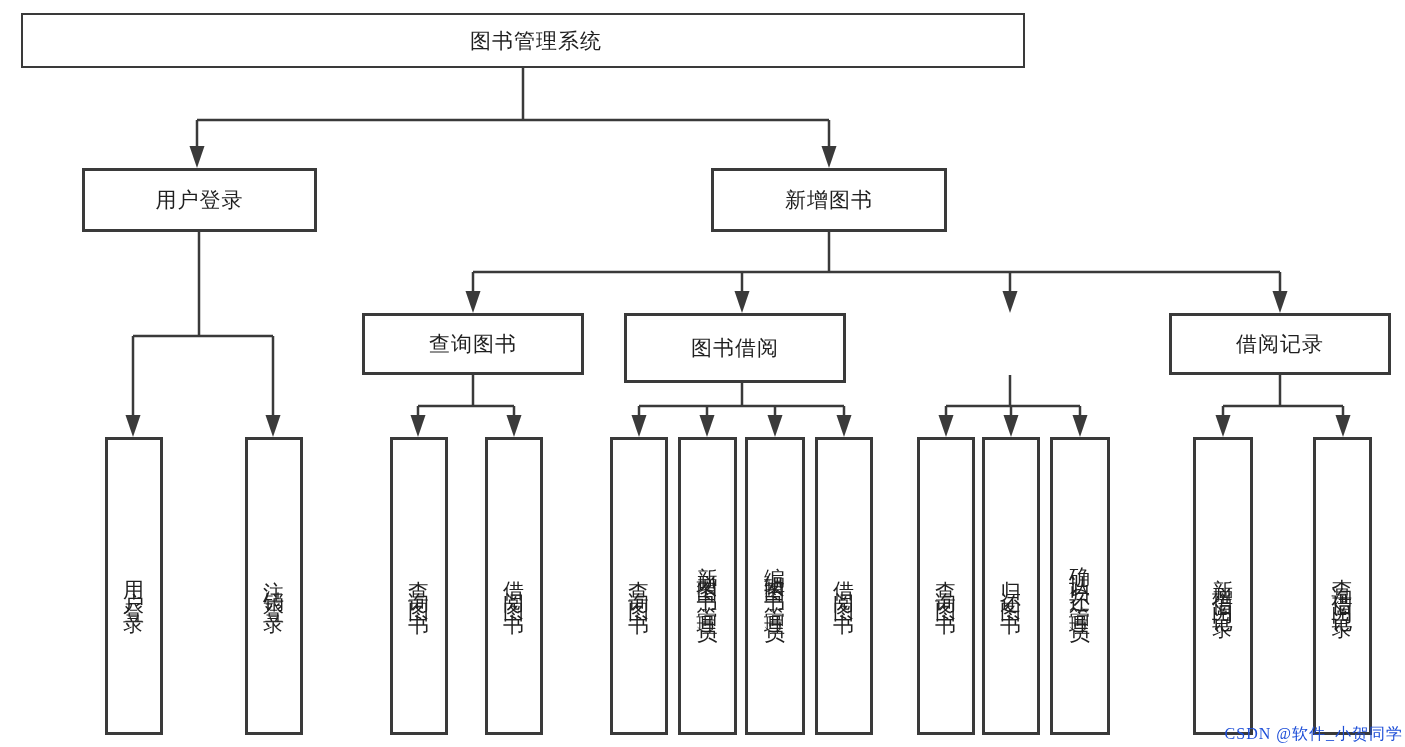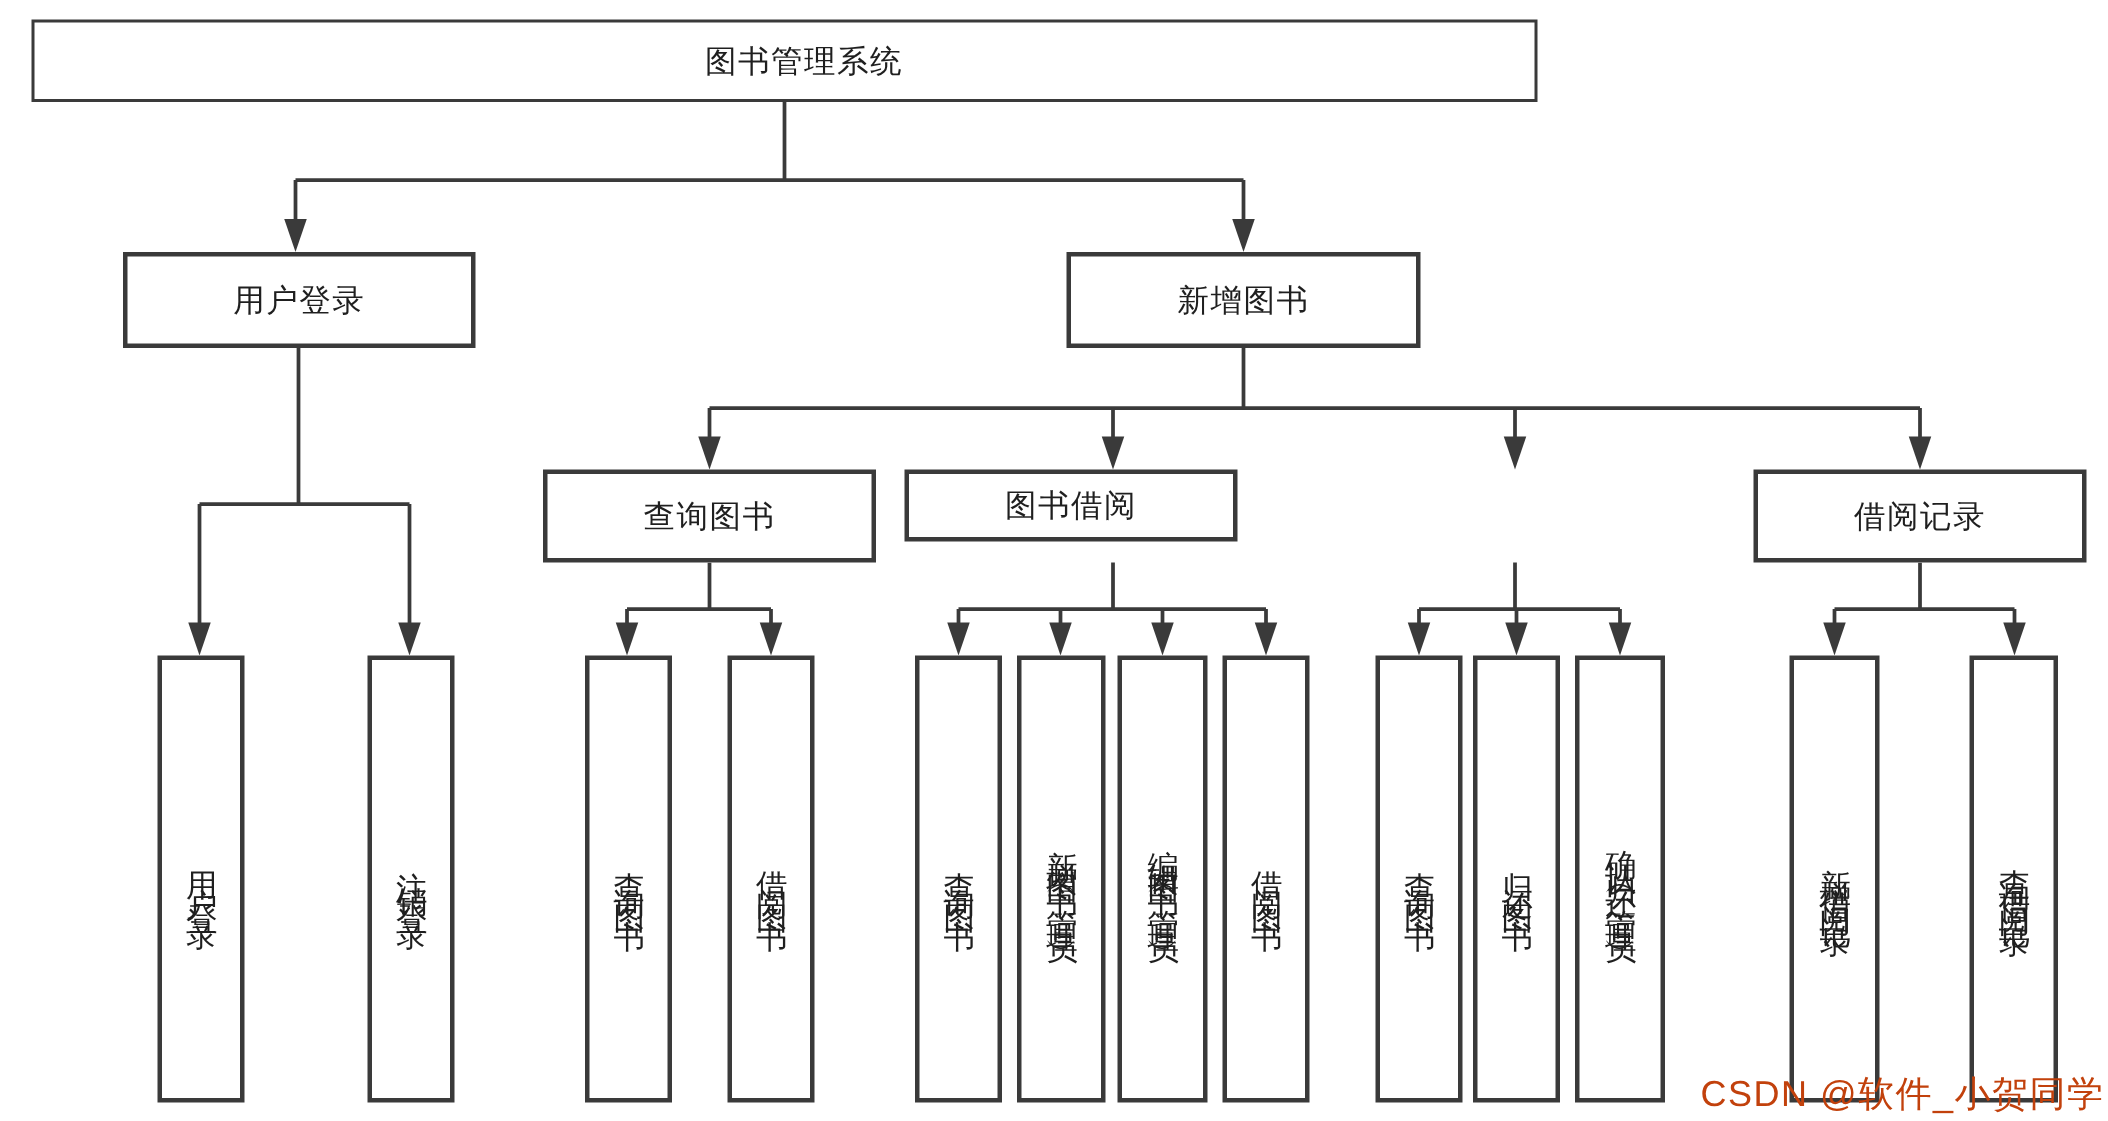--- a/index.html
+++ b/index.html
@@ -50,21 +50,21 @@
     white-space: nowrap;
   }
   .node.leaf.long span {
     letter-spacing: 8px;
   }
   
   #n-user-login   { left: 82px;  top: 168px; width: 235px; height: 64px; }
   #n-book-mgmt    { left: 711px; top: 168px; width: 236px; height: 64px; }
   
   #n-new-book-rec   { left: 362px;  top: 313px; width: 222px; height: 62px; }
-  #n-book-borrow    { left: 603px;  top: 313px; width: 222px; height: 48px; }
+  #n-book-borrow    { left: 624px;  top: 313px; width: 222px; height: 70px; }
   #n-current-borrow { left: 899px;  top: 313px; width: 222px; height: 62px; }
   #n-borrow-records { left: 1169px; top: 313px; width: 222px; height: 62px; }
   
   .node.leaf { top: 437px; height: 298px; }
   #l-0  { left: 105px;  width: 58px; }
   #l-1  { left: 245px;  width: 58px; }
   #l-2  { left: 390px;  width: 58px; }
   #l-3  { left: 485px;  width: 58px; }
   #l-4  { left: 610px;  width: 58px; }
   #l-5  { left: 678px;  width: 59px; }
@@ -72,24 +72,25 @@
   #l-7  { left: 815px;  width: 58px; }
   #l-8  { left: 917px;  width: 58px; }
   #l-9  { left: 982px;  width: 58px; }
   #l-10 { left: 1050px; width: 60px; }
   #l-11 { left: 1193px; width: 60px; }
   #l-12 { left: 1313px; width: 59px; }
   #watermark {
     position: absolute;
     right: 2px;
     bottom: 2px;
-    font-size: 24px;
-    color: #c2410c;
+    font-size: 16px;
+    color: #1d4ed8;
     letter-spacing: 1px;
     white-space: nowrap;
+    font-family: Liberation Serif, serif;
   }
 </style>
 </head>
 <body>
 
 <div id="canvas">
 
   <svg id="connectors" viewBox="0 0 1405 747" xmlns="http://www.w3.org/2000/svg">
     <g stroke="#3a3a3a" stroke-width="2.5" fill="none">
 

